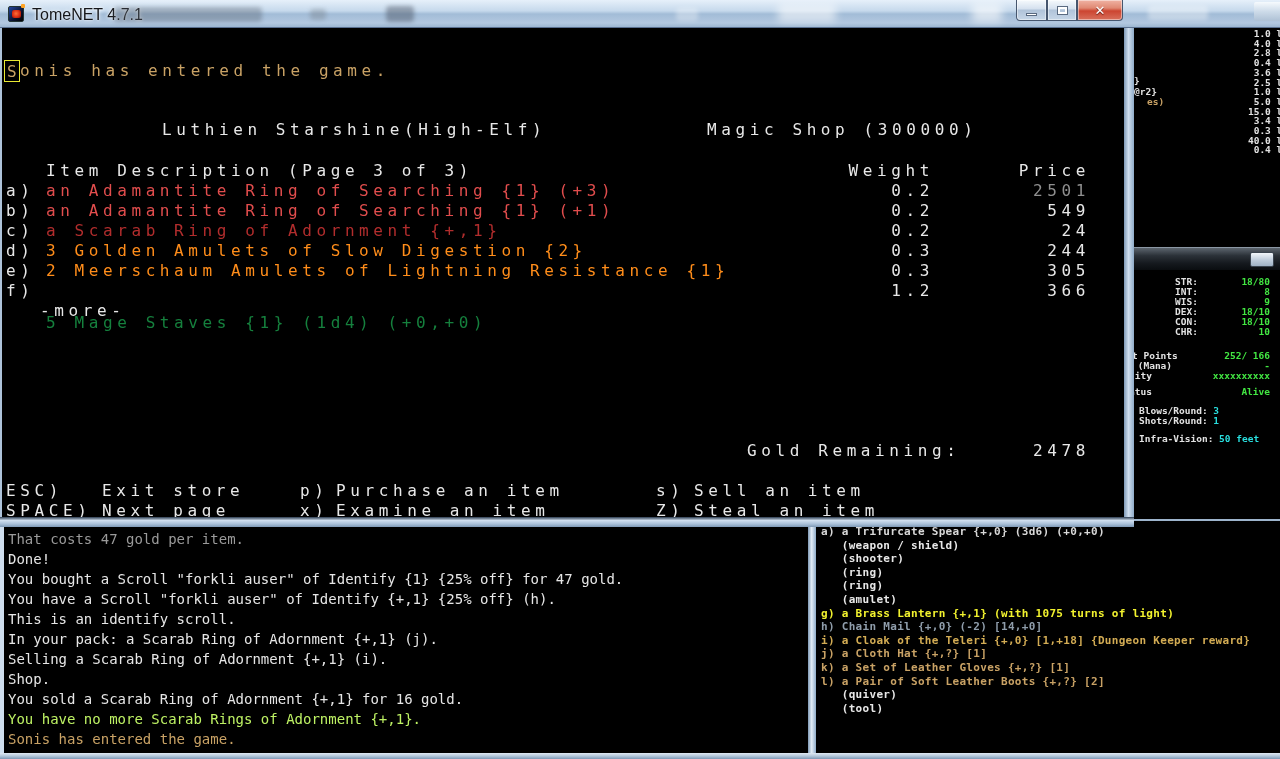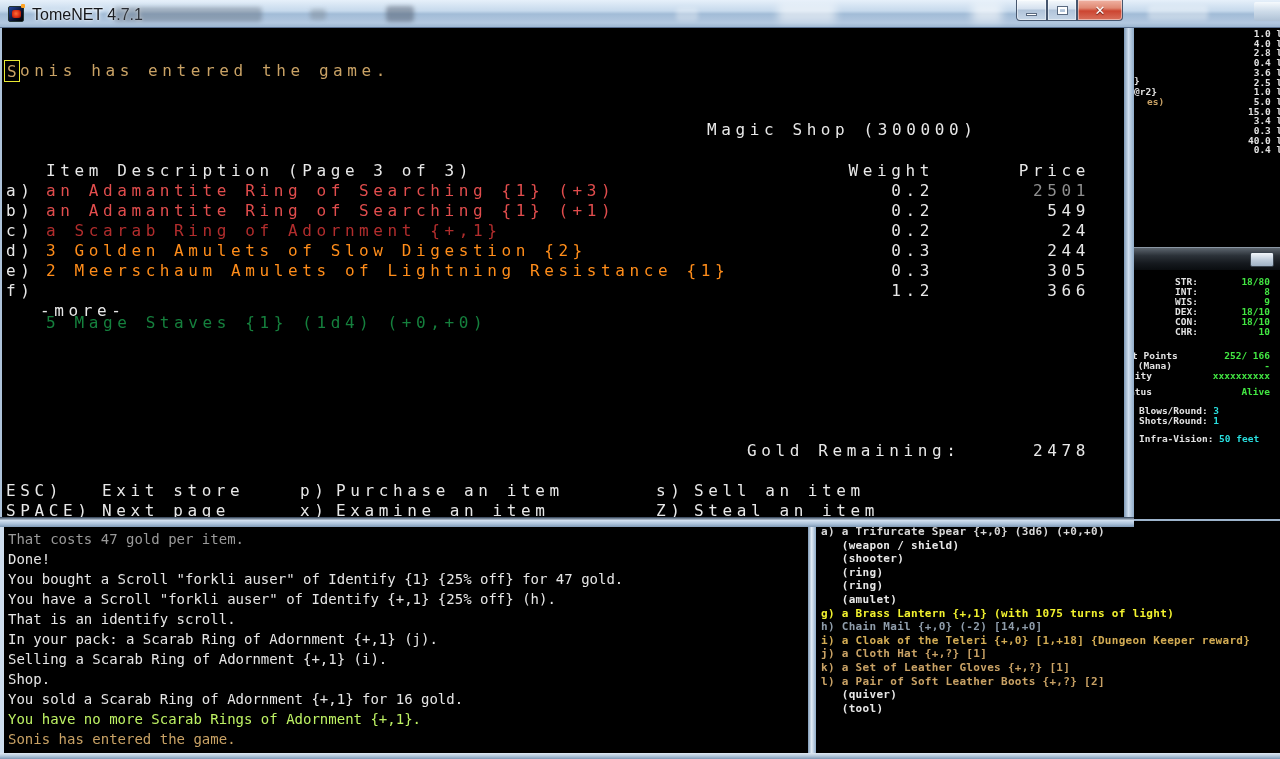--- a/index.html
+++ b/index.html
@@ -105,21 +105,21 @@
       <div class="abs tiny" style="left: 11px; top: 135px;">Blows/Round: <span style="color: rgb(41, 222, 222);">3</span></div>
       <div class="abs tiny" style="left: 11px; top: 145px;">Shots/Round: <span style="color: rgb(41, 222, 222);">1</span></div>
       <div class="abs tiny" style="left: 11px; top: 163px;">Infra-Vision: <span style="color: rgb(41, 222, 222);">50 feet</span></div>
     </div>
 
   <div class="abs msg-window" id="msgWin">
       <div class="abs msg" style="left: 4px; top: 3px; color: rgb(154, 154, 154);">That costs 47 gold per item.</div>
       <div class="abs msg" style="left: 4px; top: 23px; color: rgb(230, 230, 230);">Done!</div>
       <div class="abs msg" style="left: 4px; top: 43px; color: rgb(230, 230, 230);">You bought a Scroll "forkli auser" of Identify {1} {25% off} for 47 gold.</div>
       <div class="abs msg" style="left: 4px; top: 63px; color: rgb(230, 230, 230);">You have a Scroll "forkli auser" of Identify {+,1} {25% off} (h).</div>
-      <div class="abs msg" style="left: 4px; top: 83px; color: rgb(230, 230, 230);">That is an identify scroll.</div>
+      <div class="abs msg" style="left: 4px; top: 83px; color: rgb(230, 230, 230);">This is an identify scroll.</div>
       <div class="abs msg" style="left: 4px; top: 103px; color: rgb(230, 230, 230);">In your pack: a Scarab Ring of Adornment {+,1} (j).</div>
       <div class="abs msg" style="left: 4px; top: 123px; color: rgb(230, 230, 230);">Selling a Scarab Ring of Adornment {+,1} (i).</div>
       <div class="abs msg" style="left: 4px; top: 143px; color: rgb(230, 230, 230);">Shop.</div>
       <div class="abs msg" style="left: 4px; top: 163px; color: rgb(230, 230, 230);">You sold a Scarab Ring of Adornment {+,1} for 16 gold.</div>
       <div class="abs msg" style="left: 4px; top: 183px; color: #bef264;">You have no more Scarab Rings of Adornment {+,1}.</div>
       <div class="abs msg" style="left: 4px; top: 203px; color: rgb(201, 162, 101);">Sonis has entered the game.</div>
     </div>
 
   <div class="abs inv-window" id="invWin">
       <div class="abs inv" style="left: 5px; top: 4px; color: rgb(216, 216, 216);">a) a Trifurcate Spear {+,0} (3d6) (+0,+0)</div>
@@ -163,20 +163,21 @@
           </div>
       </div>
     </div>
 
     <div class="client">
       <div class="abs cursor-box">
           <span class="game tan" style="position:absolute;left:2px;top:1px">S</span>
         </div>
       <div class="abs game tan" style="left:18px;top:33px">onis has entered the game.</div>
 
+      <div class="abs game" style="left:160px;top:92px">Luthien Starshine(High-Elf)</div>
       <div class="abs game" style="left:705px;top:92px">Magic Shop (300000)</div>
 
       <div class="abs game" style="left:44px;top:133px">Item Description (Page 3 of 3)</div>
       <div class="abs game wcol" style="top:133px">Weight</div>
       <div class="abs game pcol" style="top:133px">Price</div>
 
       <div id="shopItems">
           <div class="abs game" style="left: 4px; top: 153px;">a)</div>
           <div class="abs game" style="left: 44px; top: 153px; color: rgb(225, 77, 77);">an Adamantite Ring of Searching {1} (+3)</div>
           <div class="abs game wcol" style="top: 153px;">0.2</div>

